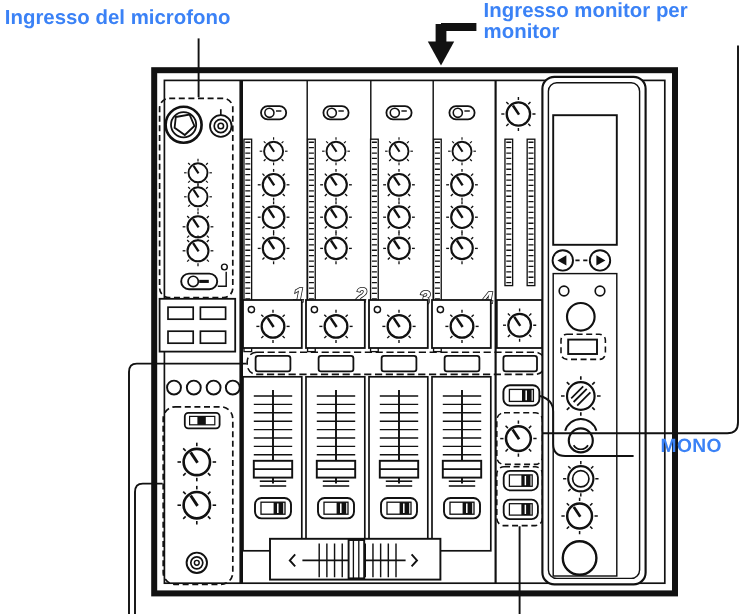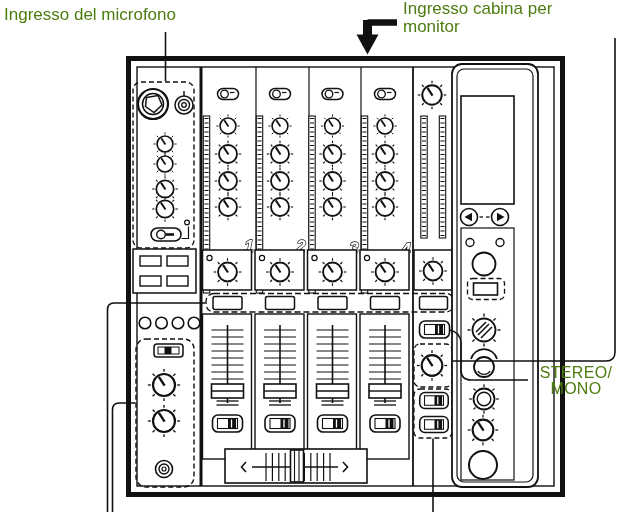--- a/index.html
+++ b/index.html
@@ -1,19 +1,19 @@
 <!DOCTYPE html>
 <html><head>
 <meta charset="utf-8">
 <style>
   html,body{margin:0;padding:0;background:#fff;}
   #stage{position:relative;width:629px;height:512px;background:#fff;overflow:hidden;
          font-family:"Liberation Sans",sans-serif;color:#111;}
   #stage svg{position:absolute;left:0;top:0;}
-  .lbl{position:absolute;font-weight:normal;color:#4d7c0f;white-space:nowrap;}
+  .lbl{position:absolute;font-weight:bold;color:#3b82f6;white-space:nowrap;}
   #lbl-mic{left:4px;top:5px;font-size:17px;}
   #lbl-booth{left:403px;top:0px;font-size:17px;line-height:18px;}
   #lbl-stereo{left:524px;top:365px;width:104px;text-align:center;font-size:16px;line-height:16px;letter-spacing:.3px;white-space:normal;}
   text.chnum{font-family:"Liberation Sans",sans-serif;font-weight:bold;font-style:italic;
              font-size:17px;fill:#fff;stroke:#111;stroke-width:1.3px;paint-order:stroke;}
 </style>
 </head>
 <body>
 
 <div id="stage">
@@ -286,21 +286,20 @@
   <path d="M615,38 V352 Q615,361 606,361 H452.5" stroke-width="1.6"></path>
   <path d="M450,330 Q461,333 461,343 V370 Q461,380 471,380 H528" stroke-width="1.6"></path>
   <path d="M107.5,512 V310 Q107.5,303 114,303 H205.5" stroke-width="1.6"></path>
   <path d="M112.5,512 V410 Q112.5,403 119,403 H135.5" stroke-width="1.6"></path>
   <path d="M433,512 V438.5" stroke-width="1.6"></path>
 </g>
 </svg>
 
 <div class="lbl" id="lbl-mic">Ingresso del microfono</div>
 <div class="lbl" id="lbl-booth">
-  <div>Ingresso cabina per</div>
+  <div>Ingresso monitor per</div>
   <div>monitor</div>
 </div>
 <div class="lbl" id="lbl-stereo">
-  <div>STEREO/</div>
   <div>MONO</div>
 </div>
 
 </div>
 
 </body></html>

